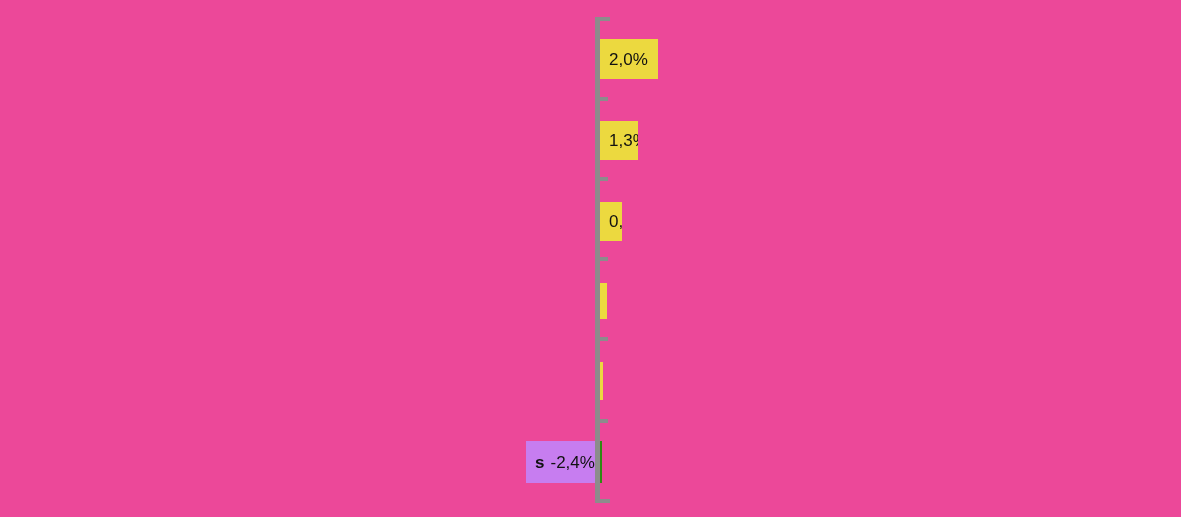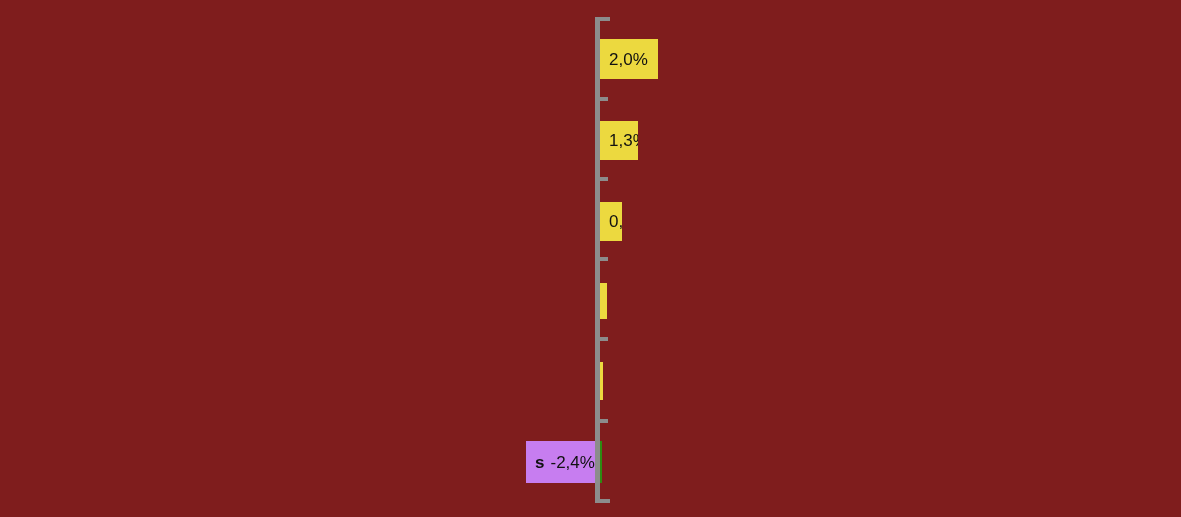--- a/index.html
+++ b/index.html
@@ -8,21 +8,21 @@
     padding: 0;
     background: #000000;
   }
   body {
     font-family: "Liberation Sans", sans-serif;
   }
   #chart-root {
     position: relative;
     width: 1181px;
     height: 517px;
-    background: #7f1d1d;
+    background: #ec4899;
     overflow: hidden;
   }
   
   .axis-line {
     position: absolute;
     background: #8c8c8c;
   }
   .axis-vertical {
     width: 5px;
   }

